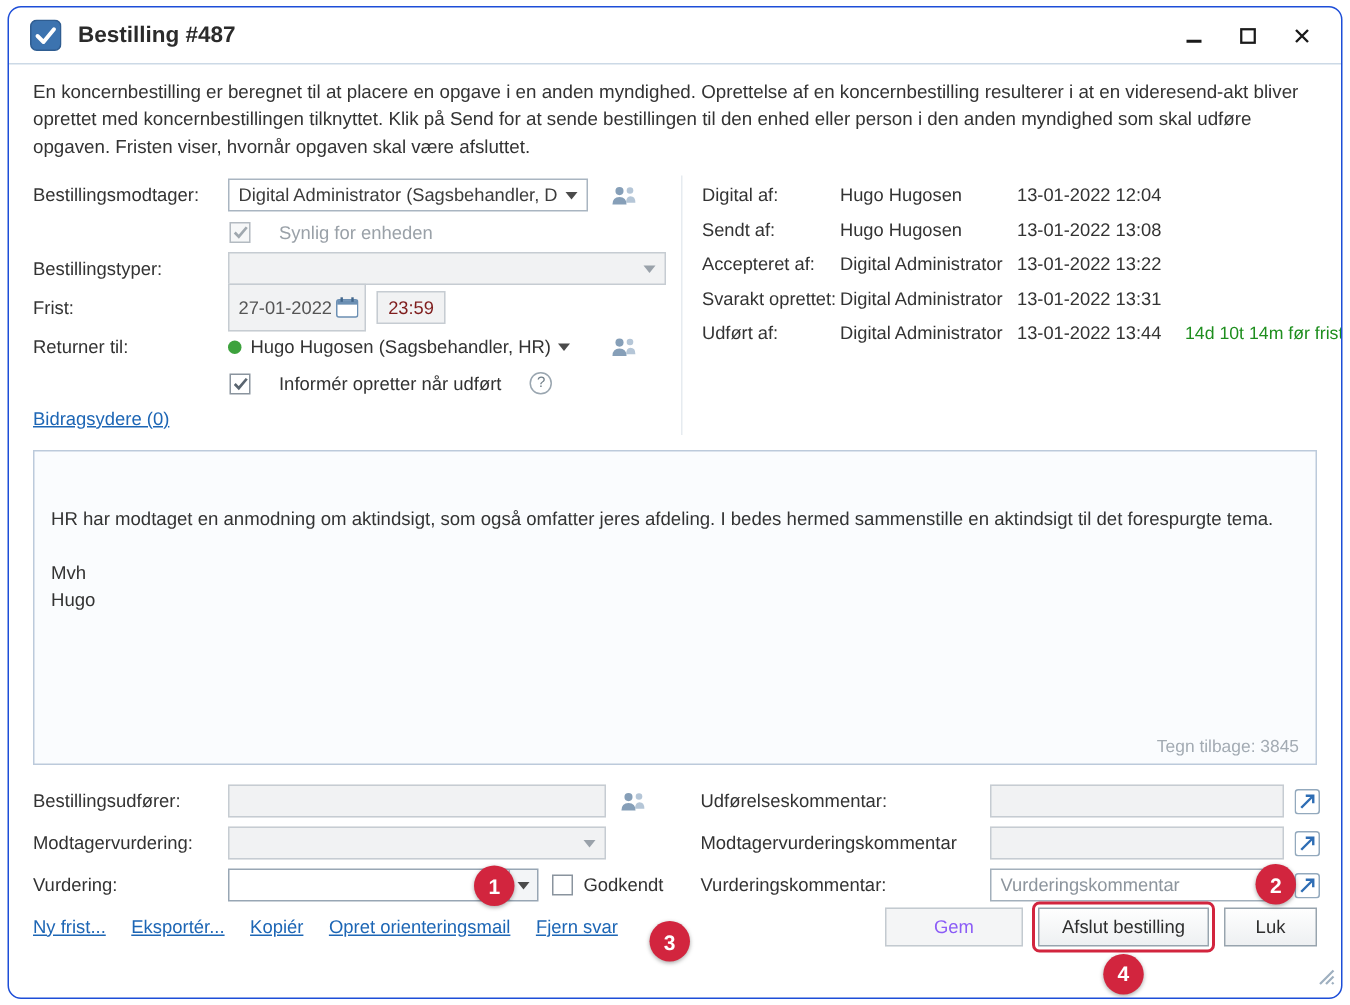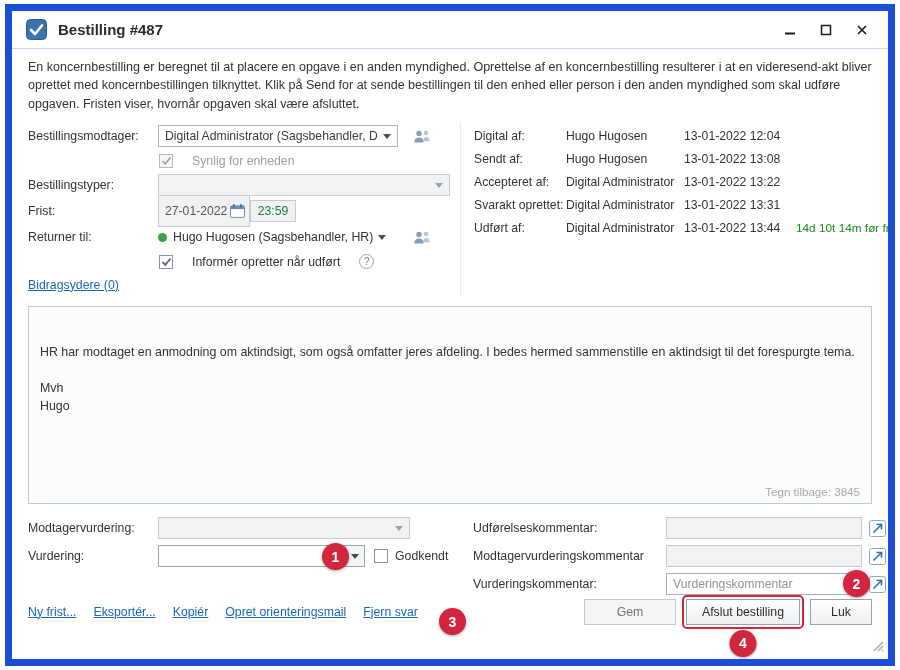--- a/index.html
+++ b/index.html
@@ -1,20 +1,20 @@
 <!DOCTYPE html>
 <html lang="da"><head>
 <meta charset="utf-8">
 <style>
   * { margin:0; padding:0; box-sizing:border-box; }
   html,body { width:900px; height:670px; background:#ffffff;
     font-family:"Liberation Sans", sans-serif; overflow:hidden; }
 
   .window { position:absolute; left:5px; top:4px; width:890px; height:662px;
-    background:#fff; border:7px solid #1d4ed8; border-radius:0;
+    background:#fff; border:1px solid #1d4ed8; border-radius:9px;
     display:flex; flex-direction:column; overflow:hidden; }
 
   
   .titlebar { height:37px; display:flex; align-items:center; padding:0 14px; flex:none; }
   .app-icon { width:21px; height:21px; margin-right:11px; flex:none; display:flex; }
   .title { font-size:15px; font-weight:700; color:#2b2b2b; }
   .win-controls { margin-left:auto; display:flex; align-items:center; gap:12px; }
   .wc { width:24px; height:22px; display:flex; align-items:center; justify-content:center; cursor:pointer; }
   .divider { height:1px; background:#ccd9e6; flex:none; }
 
@@ -35,22 +35,22 @@
   .caret { width:0; height:0; border-left:4px solid transparent; border-right:4px solid transparent;
     border-top:5px solid #4b4b4b; flex:none; margin-left:5px; }
   .caret.gray { border-top-color:#9aa2aa; }
   .disabled-field { background:#f1f2f3 !important; border-color:#c6ccd2 !important; color:#8d9298 !important; }
 
   .icon-btn { margin-left:14px; display:flex; cursor:pointer; flex:none; }
 
   .datebox { width:92px; height:32px; border:1px solid #c6ccd2; background:#f1f2f3;
     display:flex; align-items:center; padding:0 4px 0 6px; font-size:12.2px; color:#555; }
   .datebox .date-text { flex:1; }
-  .timebox { width:46px; height:22px; border:1px solid #c6ccd2; background:#f1f2f3; margin-left:0;
-    display:flex; align-items:center; justify-content:center; font-size:12.2px; color:#15803d; }
+  .timebox { width:46px; height:22px; border:1px solid #c6ccd2; background:#f1f2f3; margin-left:7px;
+    display:flex; align-items:center; justify-content:center; font-size:12.2px; color:#7f1d1d; }
 
   .flat-select { width:240px; display:flex; align-items:center; cursor:pointer; }
   .presence-dot { width:9px; height:9px; border-radius:50%; background:#3da23d; flex:none; margin-right:6px; }
   .flat-text { font-size:12.3px; color:#333; white-space:nowrap; overflow:hidden; }
 
   .cb { width:14px; height:14px; border:1px solid #8a949e; background:#fff;
     display:inline-flex; align-items:center; justify-content:center; flex:none; cursor:pointer; }
   .cb.dim { border-color:#b3bac1; background:#f6f7f8; }
   .cb-label { margin-left:7px; font-size:12.3px; color:#333; }
   .cb-label.dim { color:#9aa1a8; }
@@ -97,21 +97,21 @@
   .cfield { width:196px; height:22px; border:1px solid #c6ccd2; background:#f1f2f3; }
   .expand { margin-left:7px; display:flex; cursor:pointer; flex:none; }
 
   
   .footer { display:flex; align-items:center; margin:10px 16px 34px; flex:none; margin-top:auto; }
   .links { display:flex; align-items:center; gap:17px; }
   .buttons { margin-left:auto; display:flex; align-items:center; gap:10px; }
   .btn { height:26px; padding:0 15px; border:1px solid #98a4ae;
     background:linear-gradient(#fefefe,#eef0f2); font-size:12.3px; color:#2e2e2e;
     display:inline-flex; align-items:center; justify-content:center; cursor:pointer; white-space:nowrap; }
-  .btn.disabled { color:#737373; border-color:#c3cad0; background:#f4f5f6; }
+  .btn.disabled { color:#8b5cf6; border-color:#c3cad0; background:#f4f5f6; }
   .btn.gem { min-width:92px; }
   .btn.luk { min-width:62px; }
   .btn-wrap { position:relative; display:inline-flex; }
   .btn-highlight { position:absolute; inset:-4px; border:2px solid #d2253e; border-radius:5px; pointer-events:none; }
 
   
   .badge { width:27px; height:27px; border-radius:50%; background:#d2253e; color:#fff;
     font-size:14px; font-weight:700; display:flex; align-items:center; justify-content:center;
     box-shadow:0 1px 3px rgba(0,0,0,.35); z-index:30; flex:none; }
   .badge-1 { position:absolute; right:15px; top:-3px; }
@@ -281,20 +281,32 @@
     <div class="message-text">HR har modtaget en anmodning om aktindsigt, som også omfatter jeres afdeling. I bedes hermed sammenstille en aktindsigt til det forespurgte tema.
 
 Mvh
 Hugo</div>
     <span class="char-counter">Tegn tilbage: 3845</span>
   </div>
 
   <div class="bottom-section">
     <div class="bottom-left">
 
+      <div class="brow">
+        <span class="blabel">Bestillingsudfører:</span>
+        <div class="field"></div>
+        <span class="icon-btn" style="margin-left:8px;">
+          <svg width="20" height="15" viewBox="0 0 20 15">
+              <circle cx="7" cy="4.4" r="2.7" fill="#869fb8"></circle>
+              <path d="M2.3 13.4 Q2.3 8.4 7 8.4 Q11.7 8.4 11.7 13.4 Z" fill="#869fb8"></path>
+              <circle cx="14" cy="4" r="2.2" fill="#b5c6d7"></circle>
+              <path d="M11.3 12.2 Q11.6 7.9 14.3 7.9 Q17.6 7.9 17.6 12.2 Z" fill="#b5c6d7"></path>
+            </svg>
+        </span>
+      </div>
 
       <div class="brow">
         <span class="blabel">Modtagervurdering:</span>
         <div class="field dd">
           <span class="caret gray"></span>
         </div>
       </div>
 
       <div class="brow">
         <span class="blabel">Vurdering:</span>

